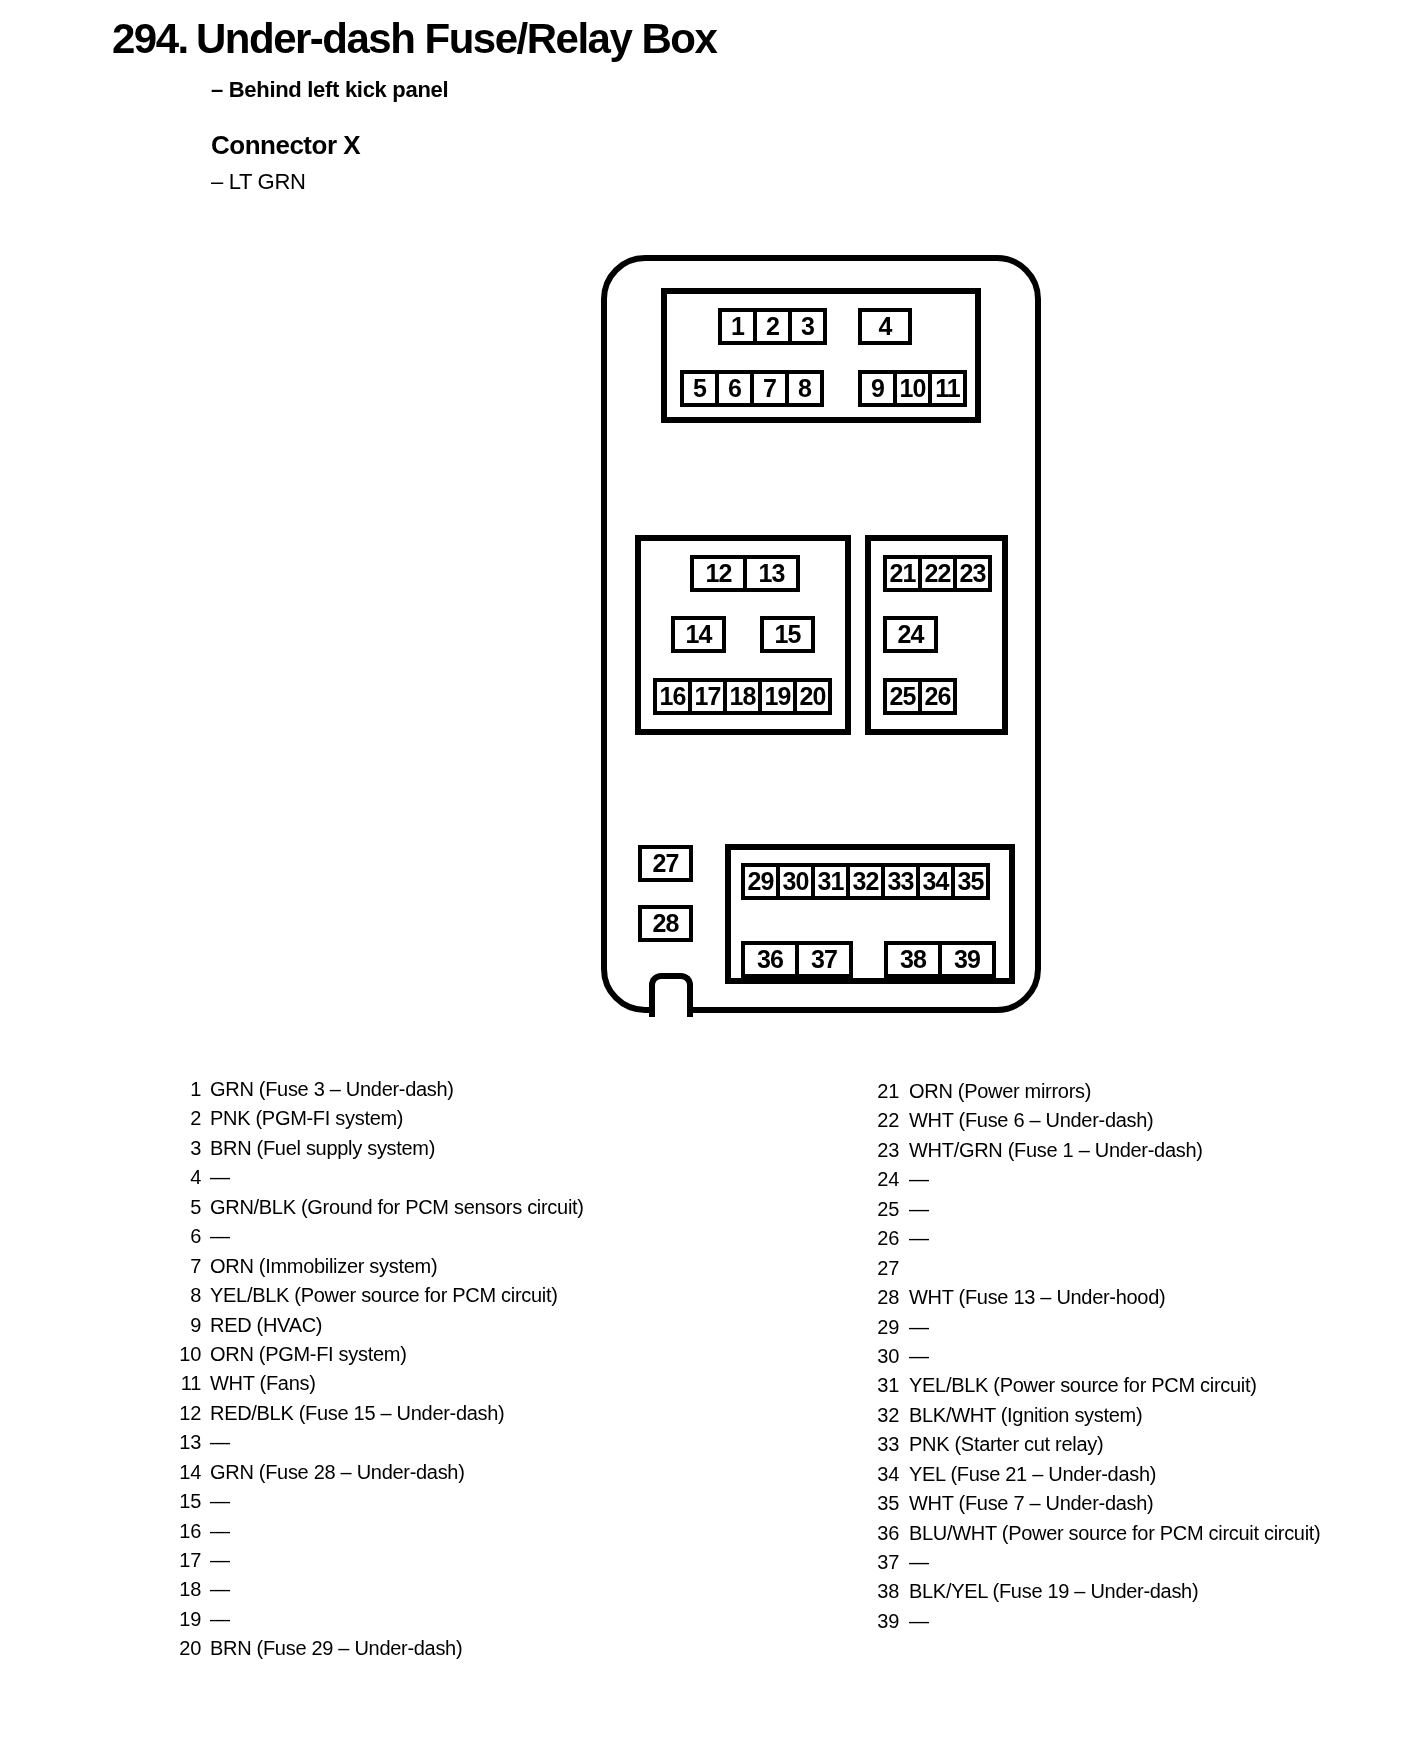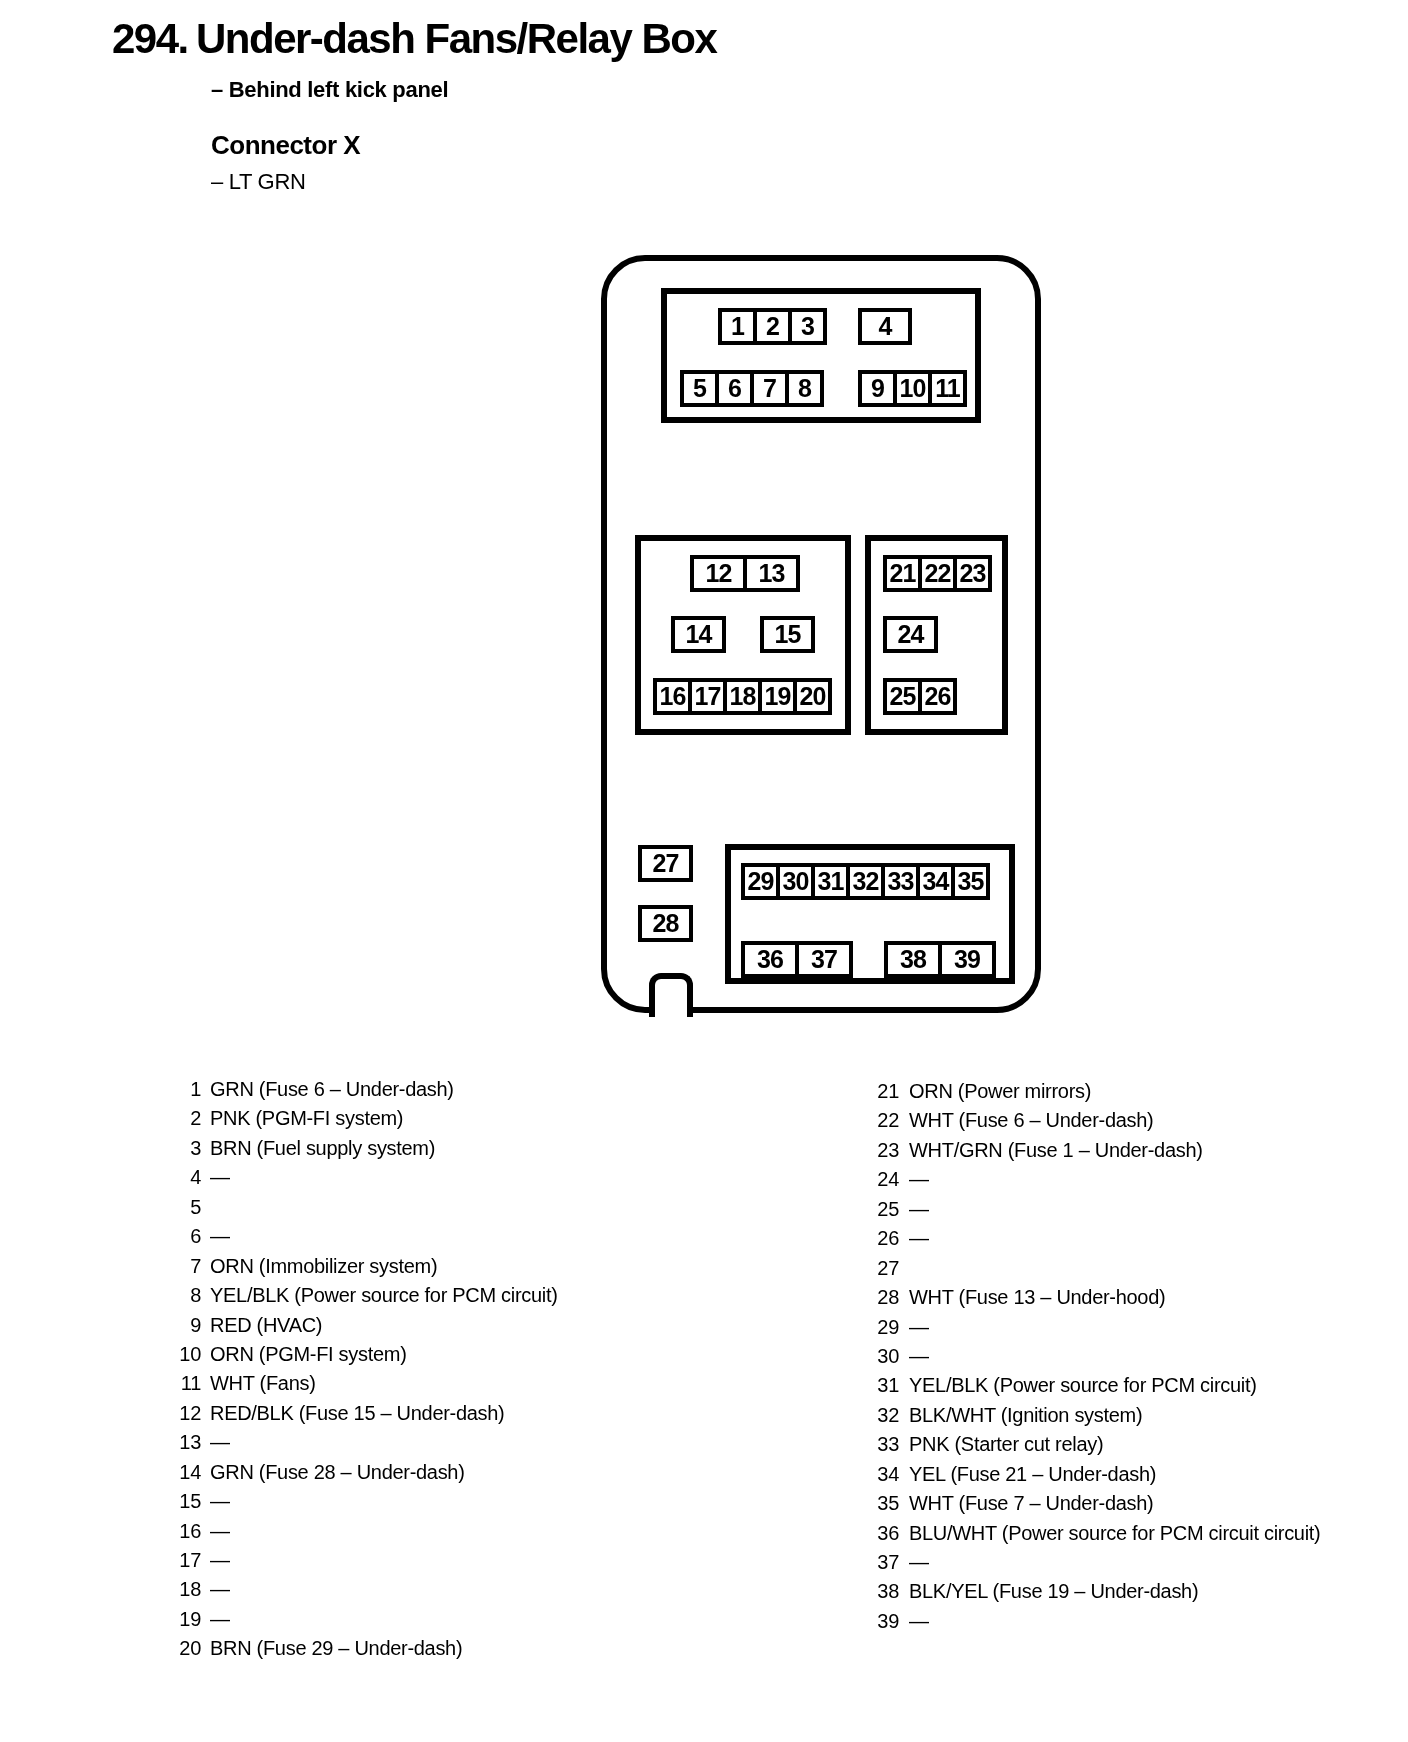--- a/index.html
+++ b/index.html
@@ -58,21 +58,21 @@
   .col-left{left:120px;top:1075px;}
   .col-right{left:818px;top:1077px;}
   .col-right .legend-desc{margin-left:10px;}
 </style>
 </head>
 <body>
 
 <div class="page">
 
   <div class="sec-num">294.</div>
-  <div class="sec-title">Under-dash Fans/Relay Box</div>
+  <div class="sec-title">Under-dash Fuse/Relay Box</div>
   <div class="loc-note">– Behind left kick panel</div>
   <div class="conn-head">Connector X</div>
   <div class="conn-note1">– LT GRN</div>
 
   <div class="fusebox">
 
     <div class="pin-group g-top">
       <div class="cellrow" style="left:51px;top:14px;">
           <span class="cell" style="width: 39px;">1</span>
           <span class="cell" style="width: 39px;">2</span>
@@ -155,36 +155,37 @@
           <span class="cell" style="width: 58px;">39</span>
         </div>
     </div>
 
     <div class="notch"></div>
   </div>
 
   <div class="legend-col col-left">
       <div class="legend-row">
         <span class="legend-num">1</span>
-        <span class="legend-desc">GRN (Fuse 6 – Under-dash)</span>
+        <span class="legend-desc">GRN (Fuse 3 – Under-dash)</span>
       </div>
       <div class="legend-row">
         <span class="legend-num">2</span>
         <span class="legend-desc">PNK (PGM-FI system)</span>
       </div>
       <div class="legend-row">
         <span class="legend-num">3</span>
         <span class="legend-desc">BRN (Fuel supply system)</span>
       </div>
       <div class="legend-row">
         <span class="legend-num">4</span>
         <span class="legend-desc">—</span>
       </div>
       <div class="legend-row">
         <span class="legend-num">5</span>
+        <span class="legend-desc">GRN/BLK (Ground for PCM sensors circuit)</span>
       </div>
       <div class="legend-row">
         <span class="legend-num">6</span>
         <span class="legend-desc">—</span>
       </div>
       <div class="legend-row">
         <span class="legend-num">7</span>
         <span class="legend-desc">ORN (Immobilizer system)</span>
       </div>
       <div class="legend-row">

